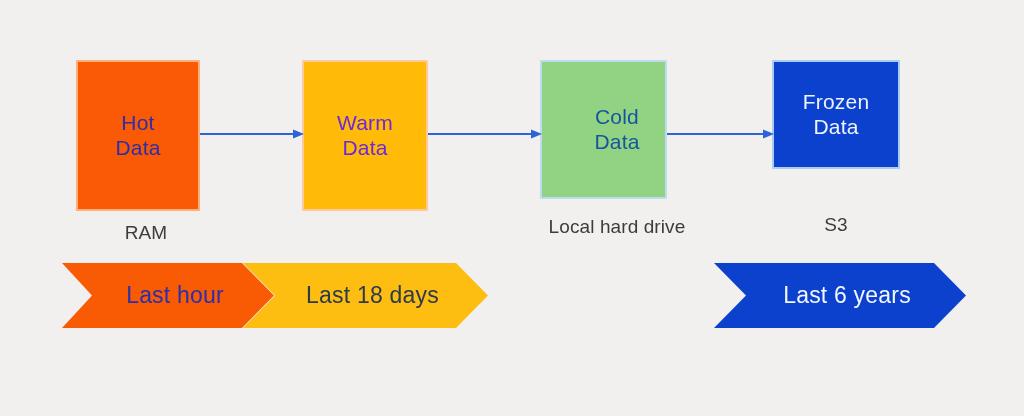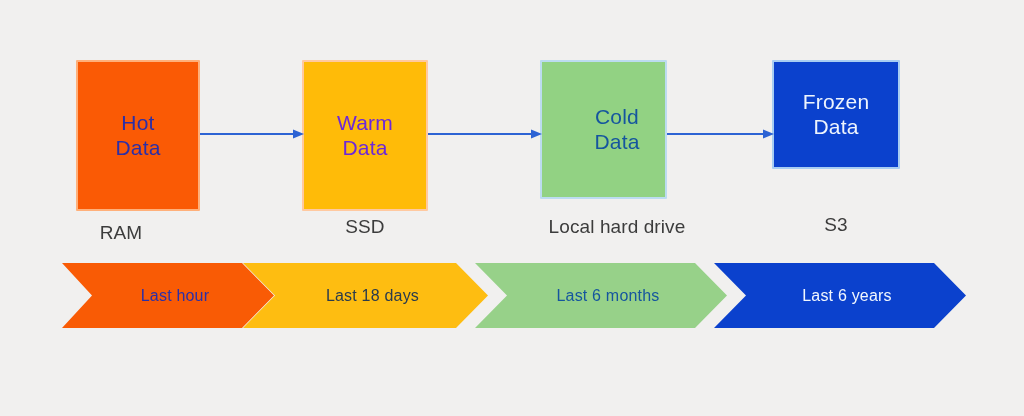--- a/index.html
+++ b/index.html
@@ -52,21 +52,21 @@
     height: 18px;
   }
 
   
   .chev {
     position: absolute;
     box-sizing: border-box;
     display: flex;
     align-items: center;
     justify-content: center;
-    font-size: 16px;
+    font-size: 23px;
     letter-spacing: 0.2px;
     white-space: nowrap;
   }
   .chev .chev-shape {
     position: absolute;
     inset: 0;
   }
   .chev .chev-text {
     position: relative;
     z-index: 2;
@@ -112,25 +112,22 @@
     </svg>
   </div>
 
   <div class="arrow" style="left:667px; top:125px; width:107px;">
     <svg width="107" height="18" viewBox="0 0 107 18">
       <line x1="0" y1="9" x2="98" y2="9" stroke="#2d63d4" stroke-width="2.2"></line>
       <path d="M107 9 L96 4.4 L96 13.6 Z" fill="#2d63d4"></path>
     </svg>
   </div>
 
-  <div class="tier-caption" style="left:39px; top:222px; width:164px;text-align:center;">
+  <div class="tier-caption" style="left:64px; top:222px; width:164px;text-align:center;">
     <span>RAM</span>
-  </div>
-  <div class="tier-caption" style="left:283px; top:216px; width:164px;">
-    <span>SSD</span>
   </div>
   <div class="tier-caption" style="left:507px; top:216px; width:220px;">
     <span>Local hard drive</span>
   </div>
   <div class="tier-caption" style="left:754px; top:214px; width:164px;">
     <span>S3</span>
   </div>
 
   <div class="chev" style="left: 62px; top: 263px; width: 212px; height: 65px; color: rgb(43, 47, 168);">
     <div class="chev-shape">
@@ -143,28 +140,20 @@
 
   <div class="chev" style="left: 243px; top: 263px; width: 245px; height: 65px; color: rgb(42, 59, 77);">
     <div class="chev-shape">
       <svg width="245" height="65" viewBox="0 0 245 65" preserveAspectRatio="none">
         <path d="M0 0 H213 L245 32.5 L213 65 H0 L32 32.5 Z" fill="#febd11"></path>
       </svg>
     </div>
     <span class="chev-text">Last 18 days</span>
   </div>
 
-  <div class="chev" style="left: 475px; top: 263px; width: 252px; height: 65px; color: rgb(21, 85, 158);">
-    <div class="chev-shape">
-      <svg width="252" height="65" viewBox="0 0 252 65" preserveAspectRatio="none">
-        <path d="M0 0 H220 L252 32.5 L220 65 H0 L32 32.5 Z" fill="#97d189"></path>
-      </svg>
-    </div>
-    <span class="chev-text">Last 6 months</span>
-  </div>
 
   <div class="chev" style="left: 714px; top: 263px; width: 252px; height: 65px; color: rgb(242, 247, 254);">
     <div class="chev-shape">
       <svg width="252" height="65" viewBox="0 0 252 65" preserveAspectRatio="none">
         <path d="M0 0 H220 L252 32.5 L220 65 H0 L32 32.5 Z" fill="#0b41cd"></path>
       </svg>
     </div>
     <span class="chev-text">Last 6 years</span>
   </div>
 

